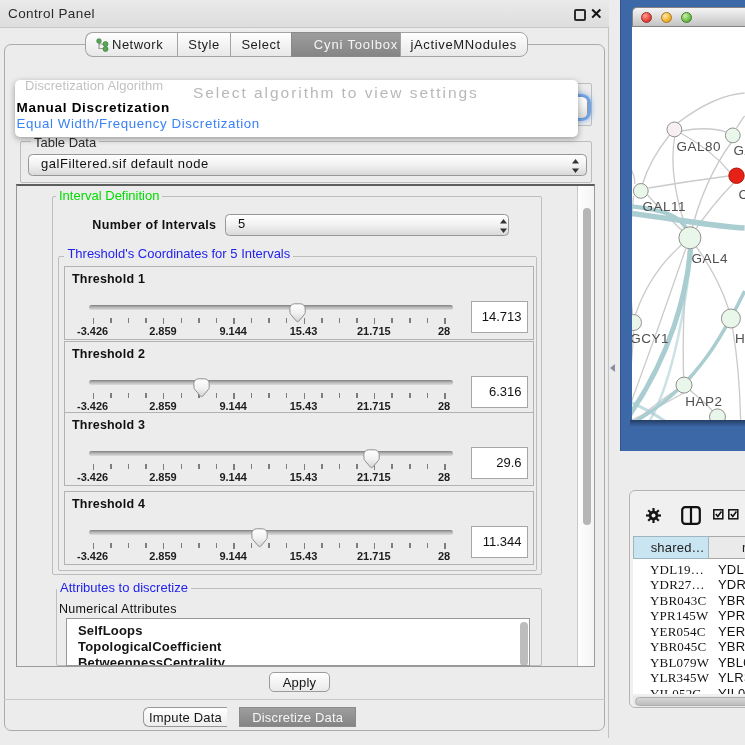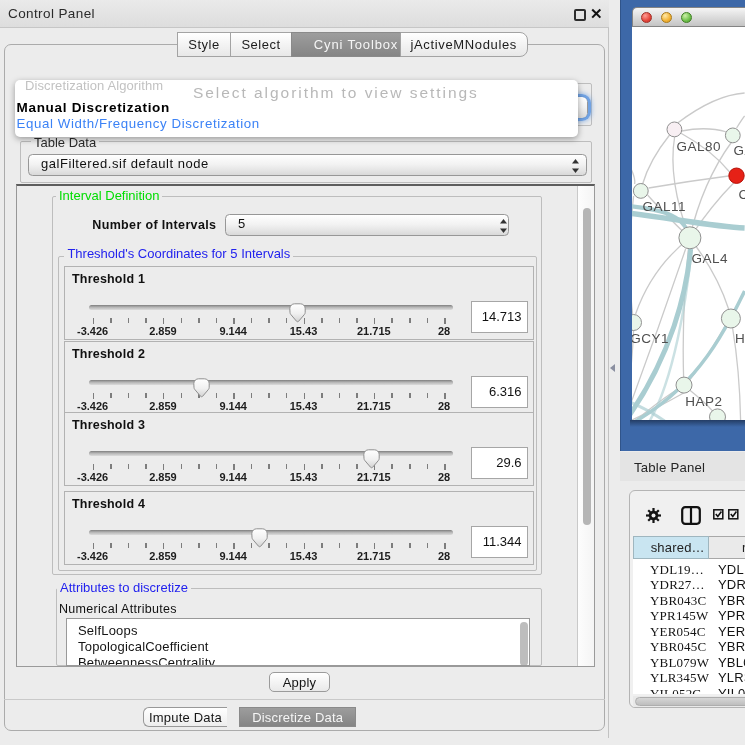--- a/index.html
+++ b/index.html
@@ -38,21 +38,21 @@
 .thpanel{left:47px;width:469.5px;height:74px;border:1px solid #b2b2b2;background:#ececec;}
 .thname{left:7px;top:5px;font-weight:bold;font-size:12.5px;color:#111;letter-spacing:0.2px;}
 .track{left:24.3px;top:37.5px;width:363.3px;height:5.5px;border-radius:2.5px;background:linear-gradient(#7e7e7e,#b5b5b5 45%,#dcdcdc);}
 .tk{width:1.6px;background:#7d7d7d;}
 .tklab{width:60px;text-align:center;font-size:11px;font-weight:bold;color:#1d1d1d;}
 .thumb{position:absolute;}
 .valbox{left:405.5px;top:33.5px;width:57px;height:32px;background:#fff;border:1px solid #a6a6a6;
  font-size:13px;color:#111;text-align:right;line-height:29px;padding-right:5px;}
 
 #attrlist{left:66px;top:617.5px;width:464px;height:48.5px;background:#fff;border:1px solid #999;font-size:13px;color:#141414;overflow:hidden;}
-#attrlist div.it{position:absolute;left:11px;letter-spacing:0.2px;}
+#attrlist div.it{position:absolute;left:11px;letter-spacing:0.2px;font-weight:bold;}
 #listthumb{left:453px;top:3.5px;width:8px;height:44px;background:#bdbdbd;border-radius:4.5px;}
 
 #applybtn{left:269px;top:671.5px;width:61px;height:20.5px;border:1px solid #9b9b9b;border-radius:5px;
  background:linear-gradient(#ffffff,#e9e9e9);font-size:13px;text-align:center;line-height:19px;color:#141414;letter-spacing:0.2px;}
 .toggle{top:706.5px;height:20.5px;border:1px solid #989898;font-size:13px;text-align:center;line-height:19px;color:#161616;
  background:linear-gradient(#ffffff,#ededed);letter-spacing:0.2px;}
 #tg1{left:143px;width:84px;border-radius:6px 0 0 6px;border-right:none;}
 #tg2{left:239px;width:117.4px;background:linear-gradient(#9d9d9d,#858585);color:#f6f6f6;border-color:#8a8a8a;}
 #tg3{left:356.4px;width:110px;border-radius:0 6px 6px 0;border-left:none;}
 
@@ -284,20 +284,29 @@
     <div class="it" style="top:20px">TopologicalCoefficient</div>
     <div class="it" style="top:36px">BetweennessCentrality</div>
     <div id="listthumb"></div>
   </div>
 
   <div id="applybtn">Apply</div>
   <div style="left:4px;top:699px;width:601px;height:1px;background:#c9c9c9;"></div>
   <div class="toggle" id="tg1">Impute Data</div>
   <div class="toggle" id="tg2">Discretize Data</div>
 
+  <div class="tab" id="tab1">
+      <svg style="position:absolute;left:10px;top:5px" width="13" height="14" viewBox="0 0 13 14">
+      <path d="M3,3.5 V11 M3,6 H9 M3,10.5 H9" stroke="#9a9a9a" stroke-width="1.2" fill="none"></path>
+      <circle cx="3" cy="3" r="2.3" fill="#57a757" stroke="#3e7e3e" stroke-width="0.7"></circle>
+      <circle cx="9.5" cy="6" r="2.5" fill="#57a757" stroke="#3e7e3e" stroke-width="0.7"></circle>
+      <circle cx="9.5" cy="11" r="2.5" fill="#57a757" stroke="#3e7e3e" stroke-width="0.7"></circle>
+    </svg>
+      <span style="position:absolute;left:26px;top:0px;">Network</span>
+    </div>
   <div class="tab" id="tab2">Style</div>
   <div class="tab" id="tab3">Select</div>
   <div class="tab dark" id="tab4">Cyni Toolbox</div>
   <div class="tab" id="tab5">jActiveMNodules</div>
 
   <div id="popup">
     <div class="ghost1 txt">Discretization Algorithm</div>
     <div class="ghost2 txt">Select algorithm to view settings</div>
     <div class="it1 txt">Manual Discretization</div>
     <div class="it2 txt">Equal Width/Frequency Discretization</div>
@@ -361,23 +370,20 @@
       <text x="685.7" y="405.5">HAP2</text>
     </g>
   </svg>
   <div id="nettitle"></div>
   <div class="mbtn" style="left:641.4px;background:radial-gradient(circle at 35% 30%,#ff9d94,#e4453a 60%,#c03128);border:0.5px solid #9e2f28;"></div>
   <div class="mbtn" style="left:661px;background:radial-gradient(circle at 35% 30%,#ffe9a8,#f2b233 60%,#d8941f);border:0.5px solid #a87a18;"></div>
   <div class="mbtn" style="left:681px;background:radial-gradient(circle at 35% 30%,#cdf0a8,#6ec04a 60%,#4d9a31);border:0.5px solid #3f7d24;"></div>
   <div id="netshadow"></div>
   <div id="divarrow"></div>
 
-  <div id="tpbar">
-      <div class="t txt">Table Panel</div>
-    </div>
   <div id="tpcont">
     <svg style="left:16px;top:17px" width="15" height="15" viewBox="0 0 15 15">
       <g fill="#151515">
           <circle cx="7.5" cy="7.5" r="4.8"></circle>
       <g>
         <rect x="6.4" y="0" width="2.2" height="3"></rect>
             <rect x="6.4" y="12" width="2.2" height="3"></rect>
         <rect x="0" y="6.4" width="3" height="2.2"></rect>
             <rect x="12" y="6.4" width="3" height="2.2"></rect>
         <rect x="6.4" y="0" width="2.2" height="3" transform="rotate(45 7.5 7.5)"></rect>

